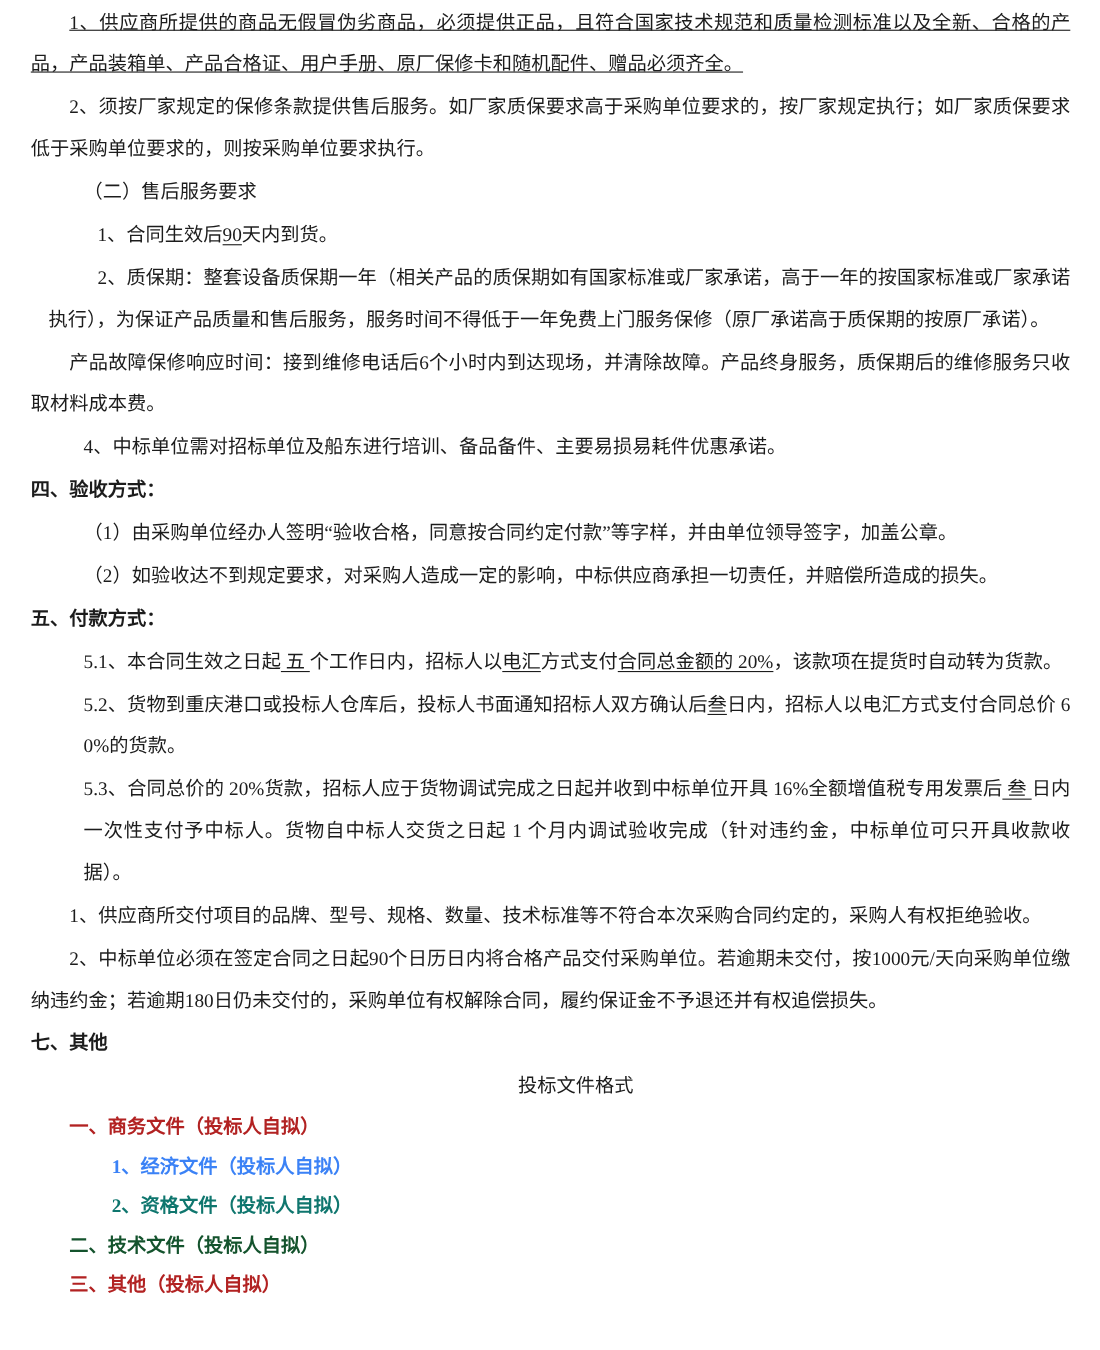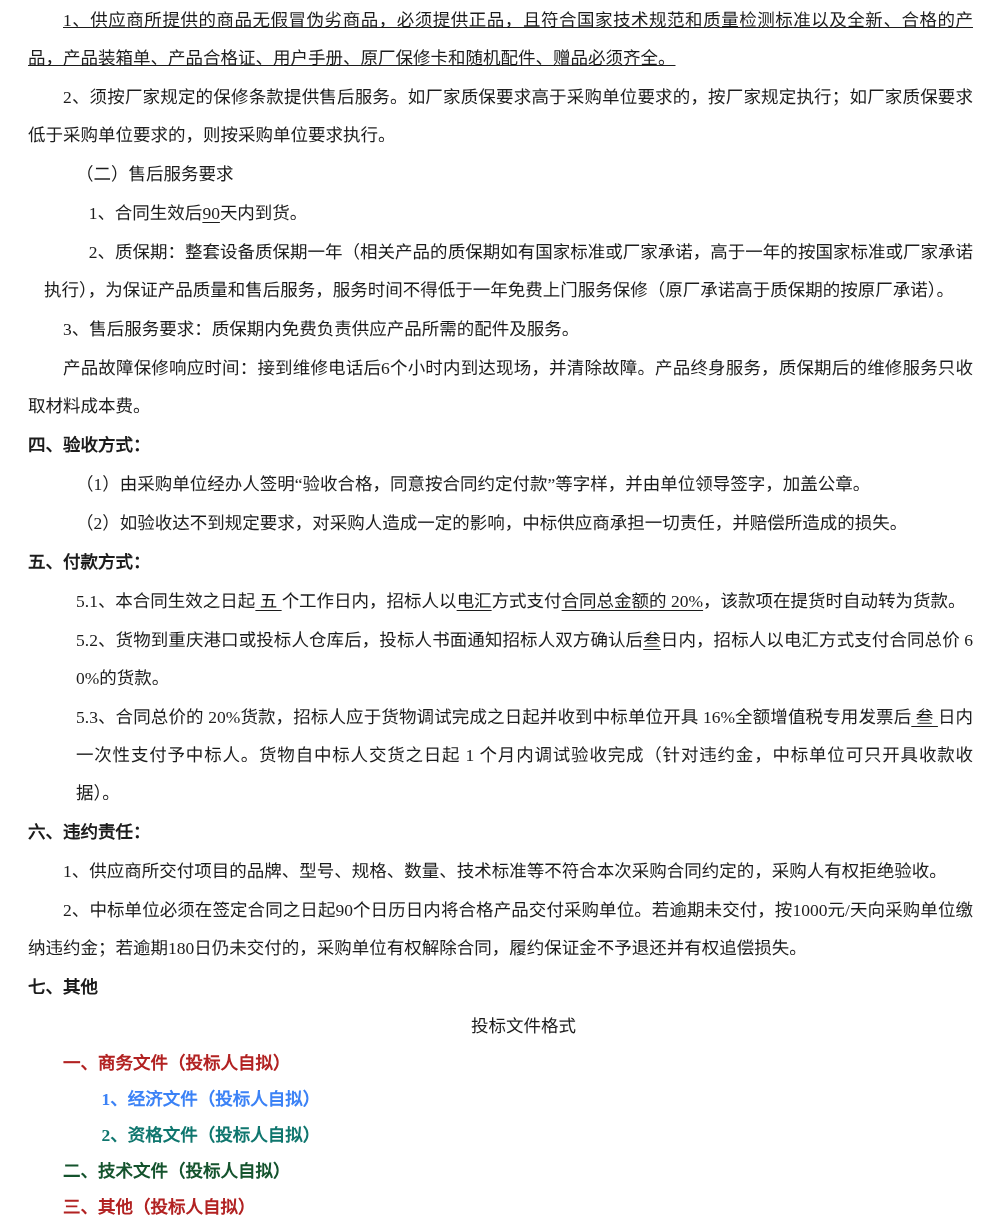--- a/index.html
+++ b/index.html
@@ -53,30 +53,29 @@
 </head>
 <body>
 
 <div class="page">
   <div id="doc">
       <p class="para indent"><span>1、供应商所提供的商品无假冒伪劣商品，必须提供正品，且符合国家技术规范和质量检测标准以及全新、合格的产品，产品装箱单、产品合格证、用户手册、原厂保修卡和随机配件、赠品必须齐全。</span></p>
       <p class="para indent"><span>2、须按厂家规定的保修条款提供售后服务。如厂家质保要求高于采购单位要求的，按厂家规定执行；如厂家质保要求低于采购单位要求的，则按采购单位要求执行。</span></p>
       <p class="para plain"><span>（二）售后服务要求</span></p>
       <p class="para indent-lg"><span>1、合同生效后</span><u>90</u><span>天内到货。</span></p>
       <p class="para indent-lg"><span>2、质保期：整套设备质保期一年（相关产品的质保期如有国家标准或厂家承诺，高于一年的按国家标准或厂家承诺执行），为保证产品质量和售后服务，服务时间不得低于一年免费上门服务保修（原厂承诺高于质保期的按原厂承诺）。</span></p>
-      <p class="para indent"><span>3、售后服务要求：质保期内免费负责供应产品所需的配件及服务。</span></p>
       <p class="para indent"><span>产品故障保修响应时间：接到维修电话后6个小时内到达现场，并清除故障。产品终身服务，质保期后的维修服务只收取材料成本费。</span></p>
+      <p class="para plain"><span>4、中标单位需对招标单位及船东进行培训、备品备件、主要易损易耗件优惠承诺。</span></p>
       <p class="para heading"><span>四、验收方式：</span></p>
       <p class="para plain"><span>（1）由采购单位经办人签明“验收合格，同意按合同约定付款”等字样，并由单位领导签字，加盖公章。</span></p>
       <p class="para plain"><span>（2）如验收达不到规定要求，对采购人造成一定的影响，中标供应商承担一切责任，并赔偿所造成的损失。</span></p>
       <p class="para heading"><span>五、付款方式：</span></p>
       <p class="para plain"><span>5.1、本合同生效之日起</span><u> 五 </u><span>个工作日内，招标人以</span><u>电汇</u><span>方式支付</span><u>合同总金额的 20%</u><span>，该款项在提货时自动转为货款。</span></p>
       <p class="para plain"><span>5.2、货物到重庆港口或投标人仓库后，投标人书面通知招标人双方确认后</span><u>叁</u><span>日内，招标人以电汇方式支付合同总价 60%的货款。</span></p>
       <p class="para plain"><span>5.3、合同总价的 20%货款，招标人应于货物调试完成之日起并收到中标单位开具 16%全额增值税专用发票后</span><u> 叁 </u><span>日内一次性支付予中标人。货物自中标人交货之日起 1 个月内调试验收完成（针对违约金，中标单位可只开具收款收据）。</span></p>
-      <p class="para heading"><span>六、违约责任：</span></p>
       <p class="para indent"><span>1、供应商所交付项目的品牌、型号、规格、数量、技术标准等不符合本次采购合同约定的，采购人有权拒绝验收。</span></p>
       <p class="para indent"><span>2、中标单位必须在签定合同之日起90个日历日内将合格产品交付采购单位。若逾期未交付，按1000元/天向采购单位缴纳违约金；若逾期180日仍未交付的，采购单位有权解除合同，履约保证金不予退还并有权追偿损失。</span></p>
       <p class="para heading"><span>七、其他</span></p>
       <p class="para center"><span>投标文件格式</span></p>
       <p class="para red1" style="color: rgb(178, 34, 34);"><span>一、商务文件（投标人自拟）</span></p>
       <p class="para red2" style="color: #3b82f6;"><span>1、经济文件（投标人自拟）</span></p>
       <p class="para red2" style="color: #0f766e;"><span>2、资格文件（投标人自拟）</span></p>
       <p class="para red1" style="color: #14532d;"><span>二、技术文件（投标人自拟）</span></p>
       <p class="para red1" style="color: rgb(178, 34, 34);"><span>三、其他（投标人自拟）</span></p>
     </div>

